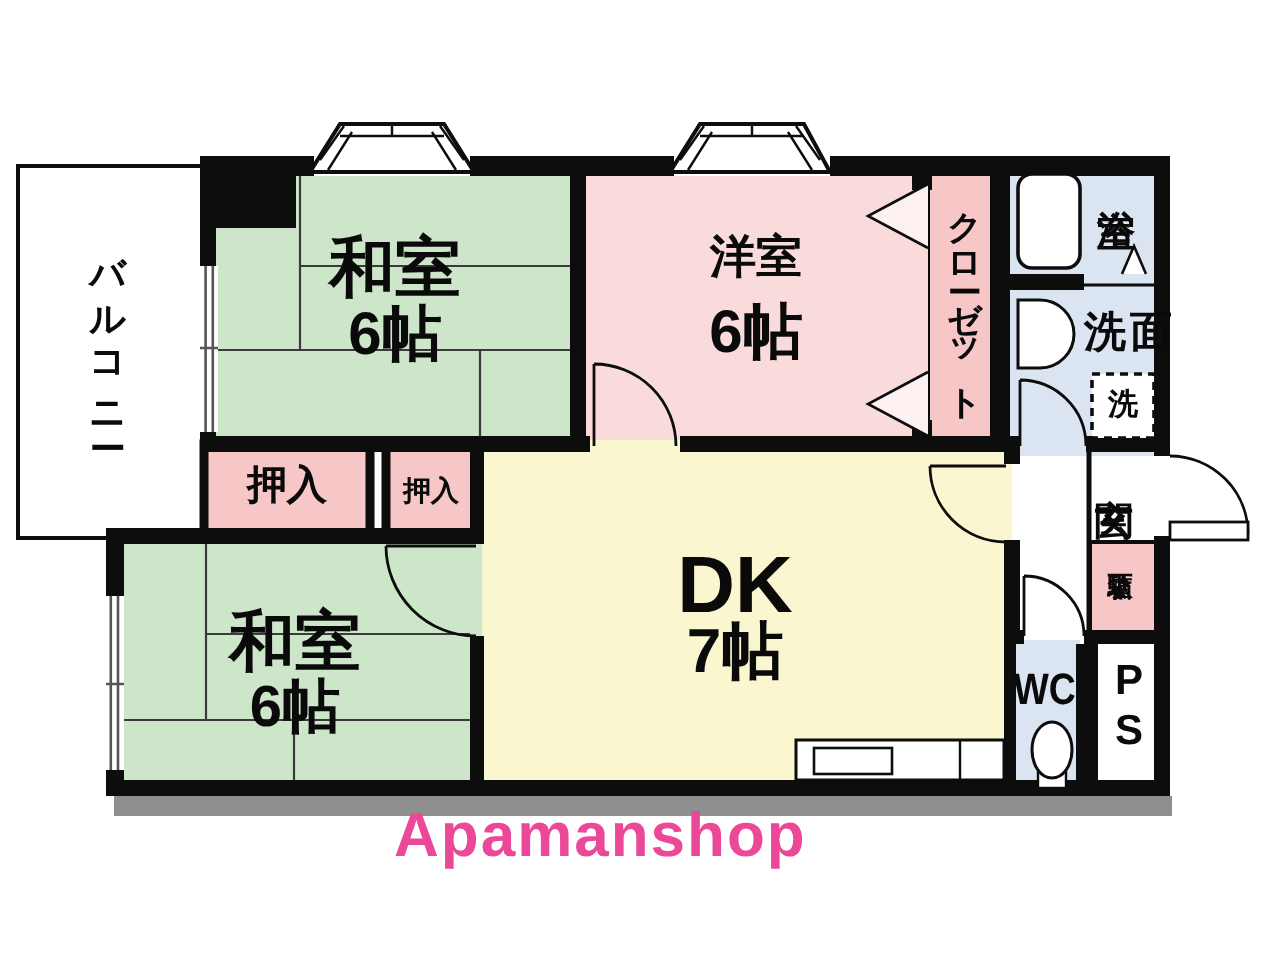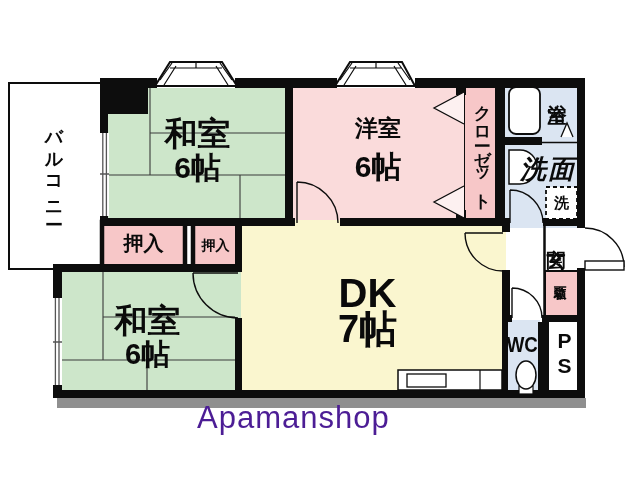--- a/index.html
+++ b/index.html
@@ -5,21 +5,21 @@
   html,body{margin:0;padding:0;background:#fff;}
   #stage{position:relative;width:640px;height:480px;background:#fff;overflow:hidden;
          font-family:"Liberation Sans","DejaVu Sans",sans-serif;}
   .fill{position:absolute;z-index:1;}
   #overlay{position:absolute;left:0;top:0;z-index:2;pointer-events:none;}
   .lbl{position:absolute;z-index:3;color:#0a0a0a;font-weight:700;line-height:1.05;
        white-space:nowrap;}
   .center{text-align:center;}
   .vert{writing-mode:vertical-rl;text-orientation:mixed;}
   .vert-up{writing-mode:vertical-rl;text-orientation:upright;}
-  .watermark{position:absolute;z-index:4;color:#4c1d95;font-weight:400;
+  .watermark{position:absolute;z-index:4;color:#ec4899;font-weight:700;
              letter-spacing:1px;}
 </style>
 </head>
 <body>
 
 <div id="stage">
 
   <div class="fill" style="left: 105px; top: 88px; width: 185px; height: 138px; background-color: rgb(205, 230, 202);"></div>
   <div class="fill" style="left: 290px; top: 88px; width: 176px; height: 138px; background-color: rgb(250, 219, 219);"></div>
   <div class="fill" style="left: 464px; top: 88px; width: 38px; height: 138px; background-color: rgb(247, 199, 200);"></div>
@@ -133,31 +133,31 @@
 
   <div class="lbl center" style="left:105px;top:117px;width:185px;font-size:33px;">和室</div>
   <div class="lbl center" style="left:105px;top:152px;width:185px;font-size:30px;">6帖</div>
 
   <div class="lbl center" style="left:290px;top:116px;width:176px;font-size:23px;">洋室</div>
   <div class="lbl center" style="left:290px;top:151px;width:176px;font-size:30px;">6帖</div>
 
   <div class="lbl vert" style="left:473px;top:94px;font-size:17px;letter-spacing:2px;">クローゼット</div>
 
   <div class="lbl vert" style="left:547px;top:90px;font-size:19px;">浴室</div>
-  <div class="lbl" style="left:520px;top:156px;font-size:26px;letter-spacing:2px;font-style:italic;">洗面</div>
+  <div class="lbl" style="left:542px;top:156px;font-size:21px;letter-spacing:2px;">洗面</div>
   <div class="lbl center" style="left:546px;top:195px;width:31px;font-size:15px;">洗</div>
 
   <div class="lbl vert" style="left:546px;top:234px;font-size:19px;letter-spacing:2px;">玄関</div>
   <div class="lbl vert" style="left:553px;top:277px;font-size:12.5px;">下駄箱</div>
 
   <div class="lbl center" style="left:504px;top:333px;width:36px;font-size:22px;transform:scaleX(.85);transform-origin:center;">WC</div>
   <div class="lbl vert-up" style="left:553px;top:329px;font-size:21px;letter-spacing:2px;">PS</div>
 
   <div class="lbl center" style="left:241px;top:272px;width:253px;font-size:40px;">DK</div>
-  <div class="lbl center" style="left:241px;top:310px;width:253px;font-size:38px;">7帖</div>
+  <div class="lbl center" style="left:241px;top:310px;width:253px;font-size:31px;">7帖</div>
 
   <div class="lbl center" style="left:101px;top:233px;width:85px;font-size:20px;">押入</div>
   <div class="lbl center" style="left:192px;top:238px;width:47px;font-size:14px;">押入</div>
 
   <div class="lbl center" style="left:62px;top:304px;width:171px;font-size:33px;">和室</div>
   <div class="lbl center" style="left:62px;top:339px;width:171px;font-size:29px;">6帖</div>
 
   <div class="watermark" style="left:197px;top:400px;font-size:31px;">Apamanshop</div>
 </div>
 

